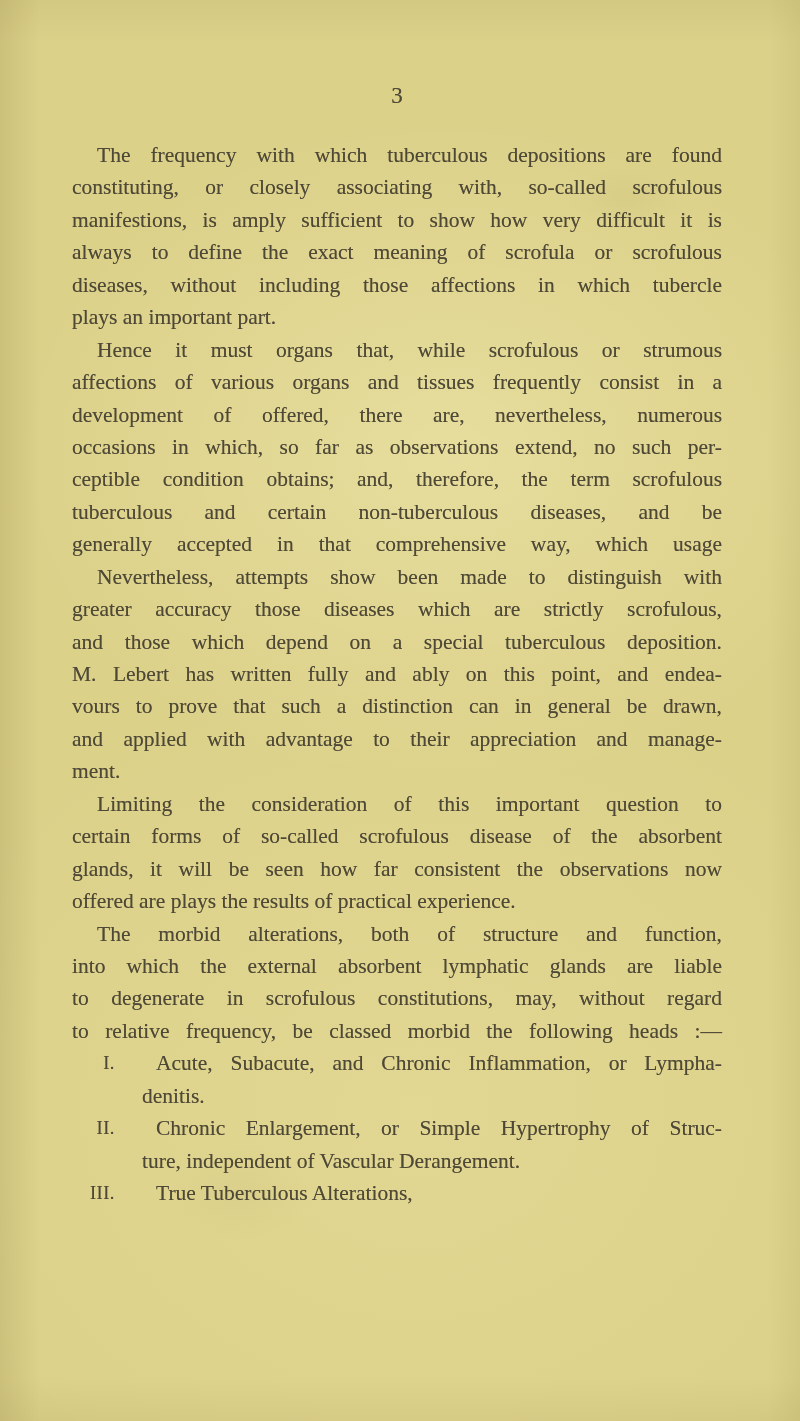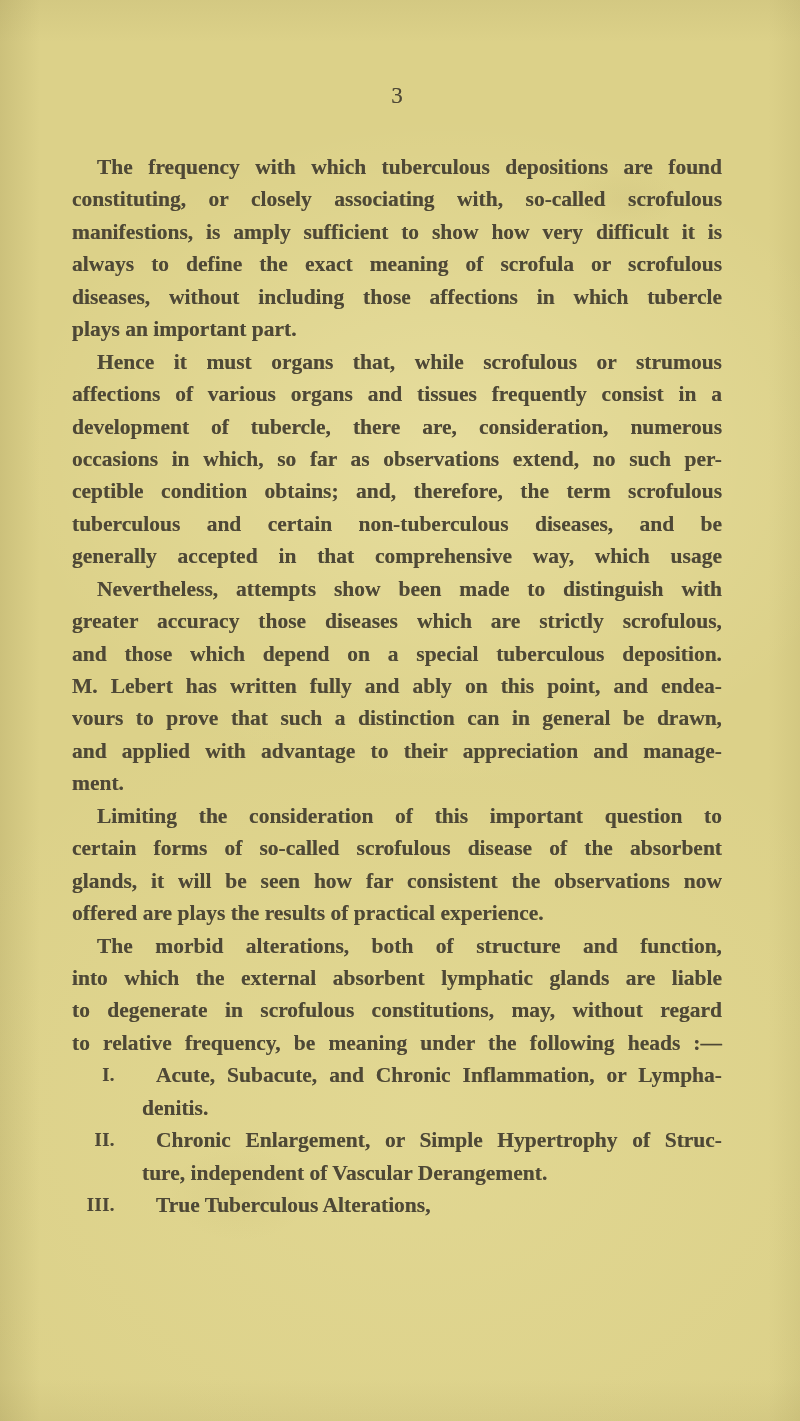--- a/index.html
+++ b/index.html
@@ -31,23 +31,22 @@
     left: 72px;
     width: 650px;
     text-align: center;
     font-size: 23px;
     line-height: 28px;
     text-shadow: 0 0 0.5px rgba(78,72,54,0.55);
   }
   .text-block {
     position: absolute;
     left: 72px;
-    top: 151px;
+    top: 139px;
     width: 650px;
-    font-weight: bold;
   }
   .line {
     font-size: 21.5px;
     line-height: 32.45px;
     height: 32.45px;
     white-space: nowrap;
     text-shadow: 0 0 0.5px rgba(78,72,54,0.50);
   }
   .line.just {
     white-space: normal;
@@ -82,40 +81,40 @@
   <div class="page-number">3</div>
   <div class="text-block">
       <div class="line just indent">The frequency with which tuberculous depositions are found</div>
       <div class="line just">constituting, or closely associating with, so-called scrofulous</div>
       <div class="line just">manifestions, is amply sufficient to show how very difficult it is</div>
       <div class="line just">always to define the exact meaning of scrofula or scrofulous</div>
       <div class="line just">diseases, without including those affections in which tubercle</div>
       <div class="line">plays an important part.</div>
       <div class="line just indent">Hence it must organs that, while scrofulous or strumous</div>
       <div class="line just">affections of various organs and tissues frequently consist in a</div>
-      <div class="line just">development of tubercle, there are, consideration, numerous</div>
+      <div class="line just">development of offered, there are, nevertheless, numerous</div>
       <div class="line just">occasions in which, so far as observations extend, no such per-</div>
       <div class="line just">ceptible condition obtains; and, therefore, the term scrofulous</div>
       <div class="line just">tuberculous and certain non-tuberculous diseases, and be</div>
       <div class="line just">generally accepted in that comprehensive way, which usage</div>
       <div class="line just indent">Nevertheless, attempts show been made to distinguish with</div>
       <div class="line just">greater accuracy those diseases which are strictly scrofulous,</div>
       <div class="line just">and those which depend on a special tuberculous deposition.</div>
       <div class="line just">M. Lebert has written fully and ably on this point, and endea-</div>
       <div class="line just">vours to prove that such a distinction can in general be drawn,</div>
       <div class="line just">and applied with advantage to their appreciation and manage-</div>
       <div class="line">ment.</div>
       <div class="line just indent">Limiting the consideration of this important question to</div>
       <div class="line just">certain forms of so-called scrofulous disease of the absorbent</div>
       <div class="line just">glands, it will be seen how far consistent the observations now</div>
       <div class="line">offered are plays the results of practical experience.</div>
       <div class="line just indent">The morbid alterations, both of structure and function,</div>
       <div class="line just">into which the external absorbent lymphatic glands are liable</div>
       <div class="line just">to degenerate in scrofulous constitutions, may, without regard</div>
-      <div class="line just">to relative frequency, be meaning under the following heads :—</div>
+      <div class="line just">to relative frequency, be classed morbid the following heads :—</div>
       <div class="line list-line">
         <span class="list-num">I.</span>
         <span class="list-text jt">Acute, Subacute, and Chronic Inflammation, or Lympha-</span>
       </div>
       <div class="line cont">denitis.</div>
       <div class="line list-line">
         <span class="list-num">II.</span>
         <span class="list-text jt">Chronic Enlargement, or Simple Hypertrophy of Struc-</span>
       </div>
       <div class="line cont">ture, independent of Vascular Derangement.</div>

